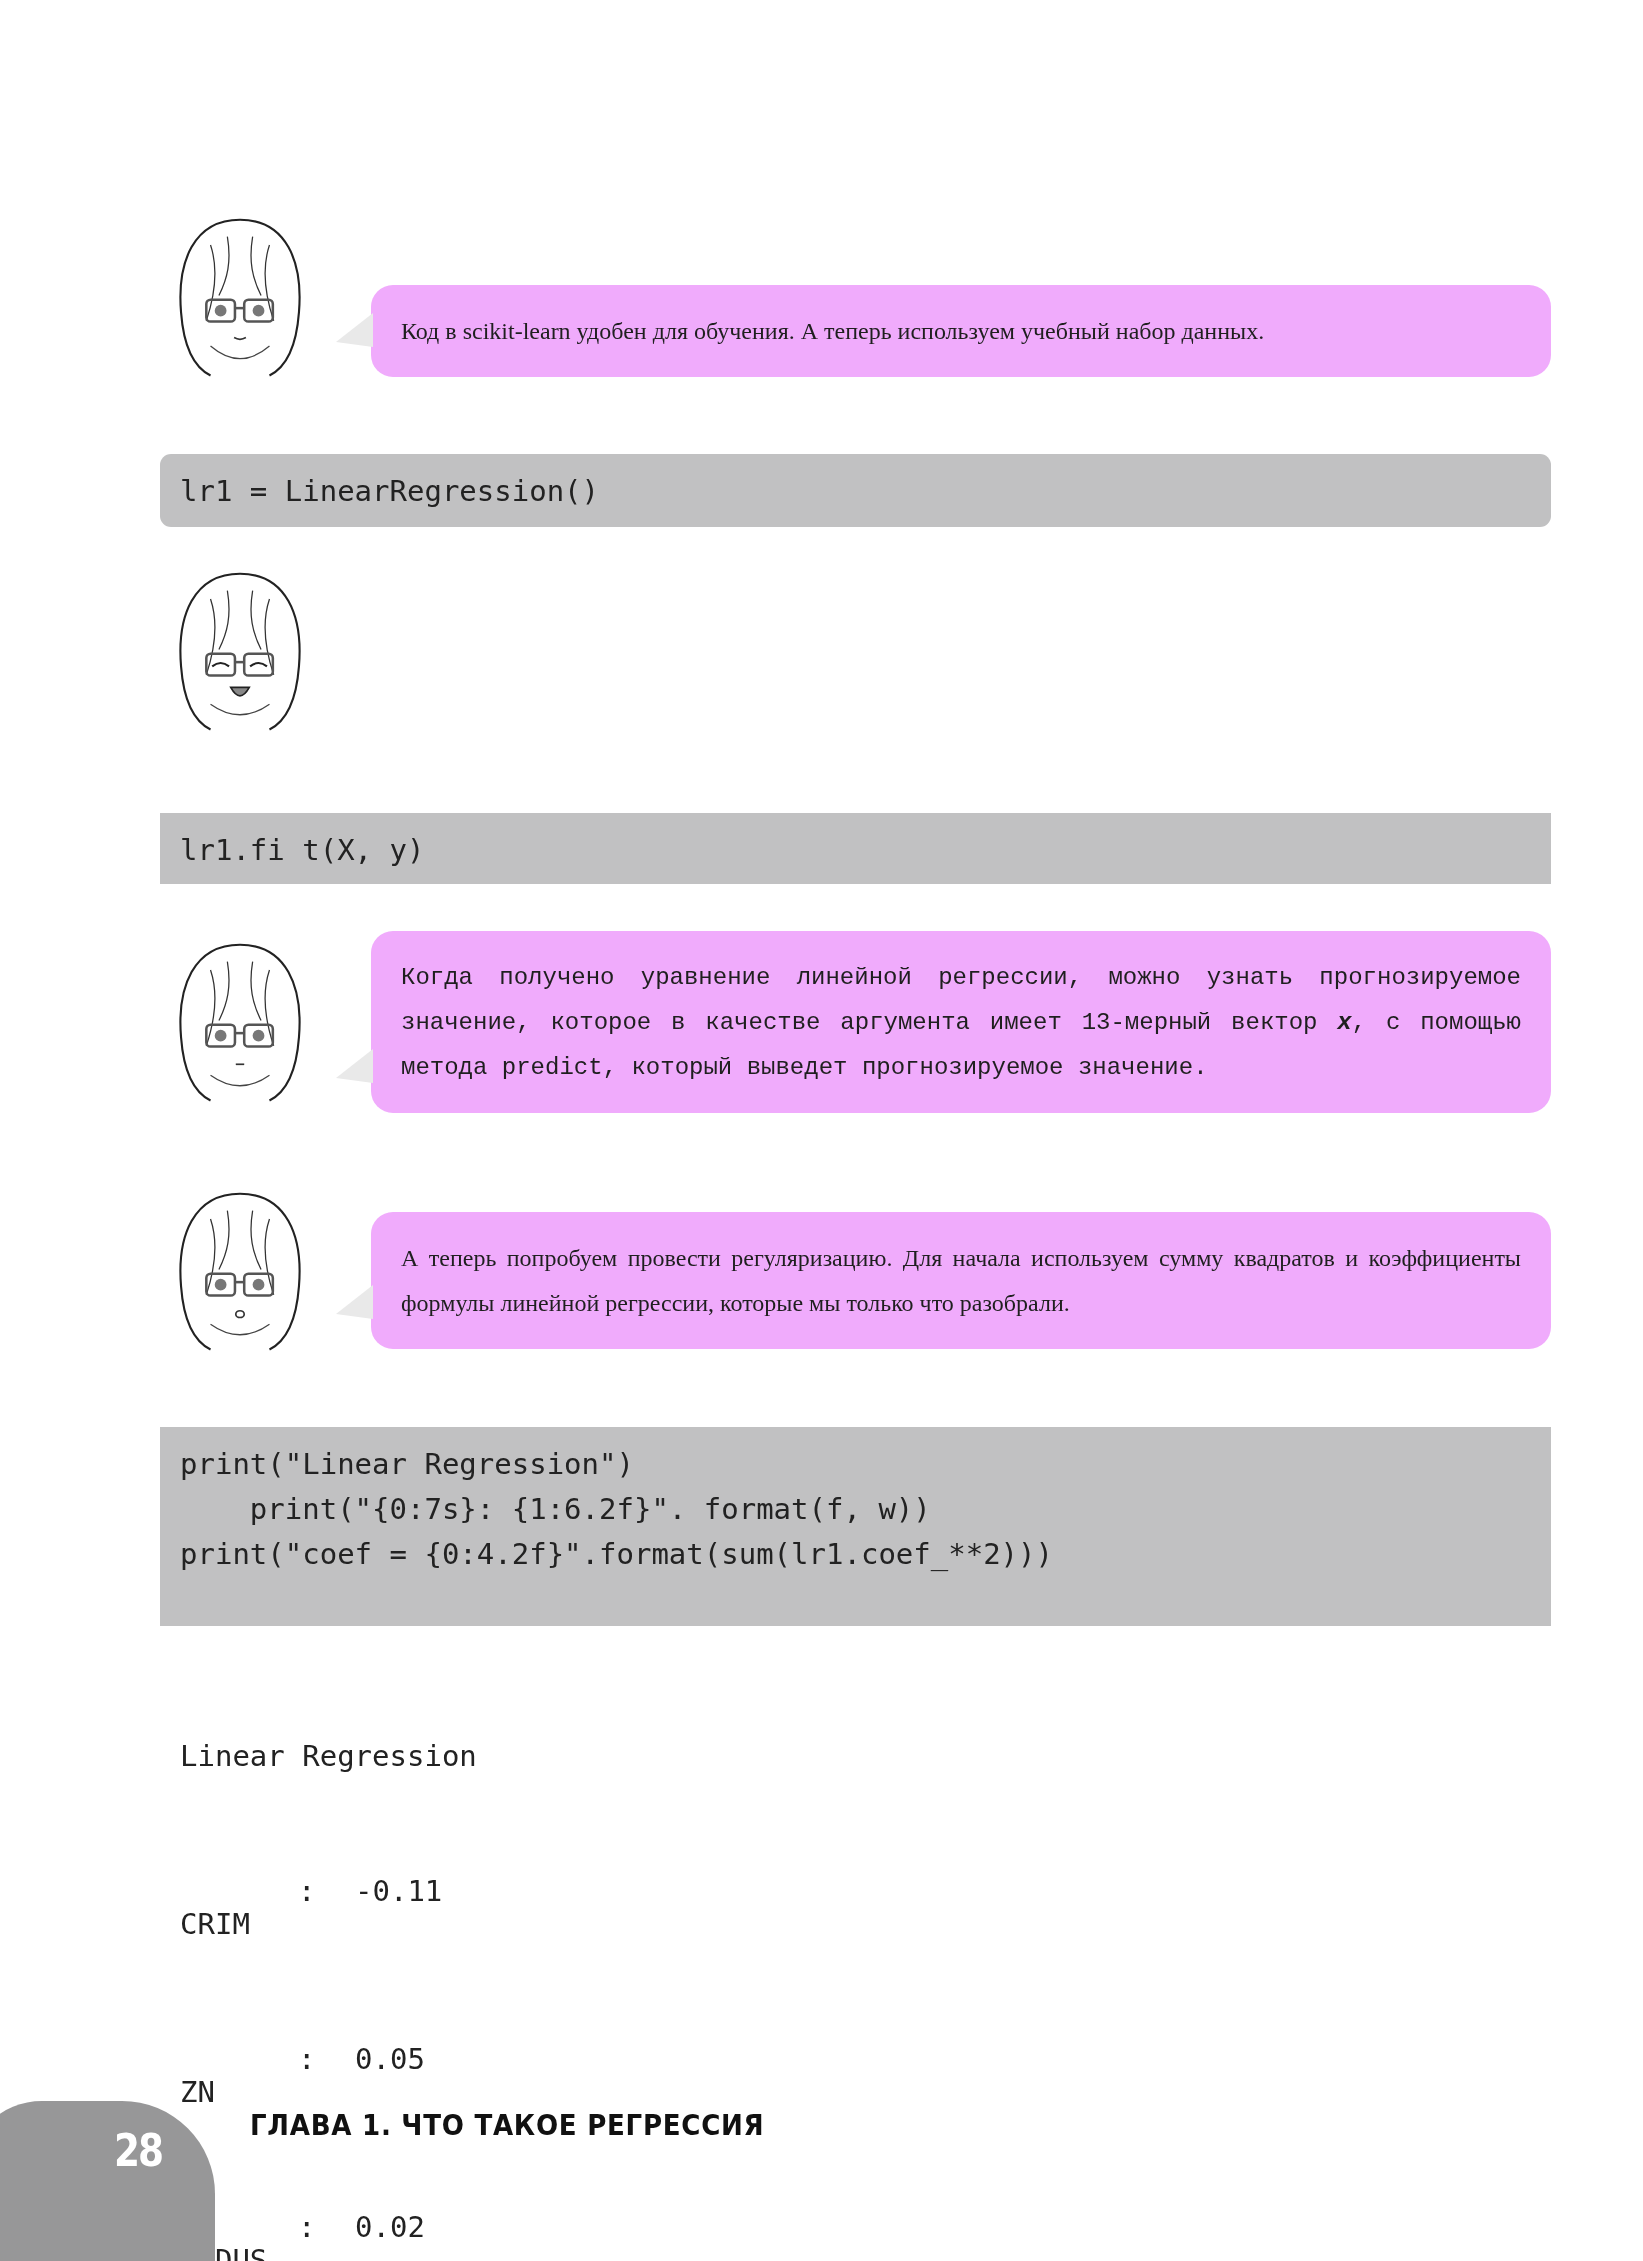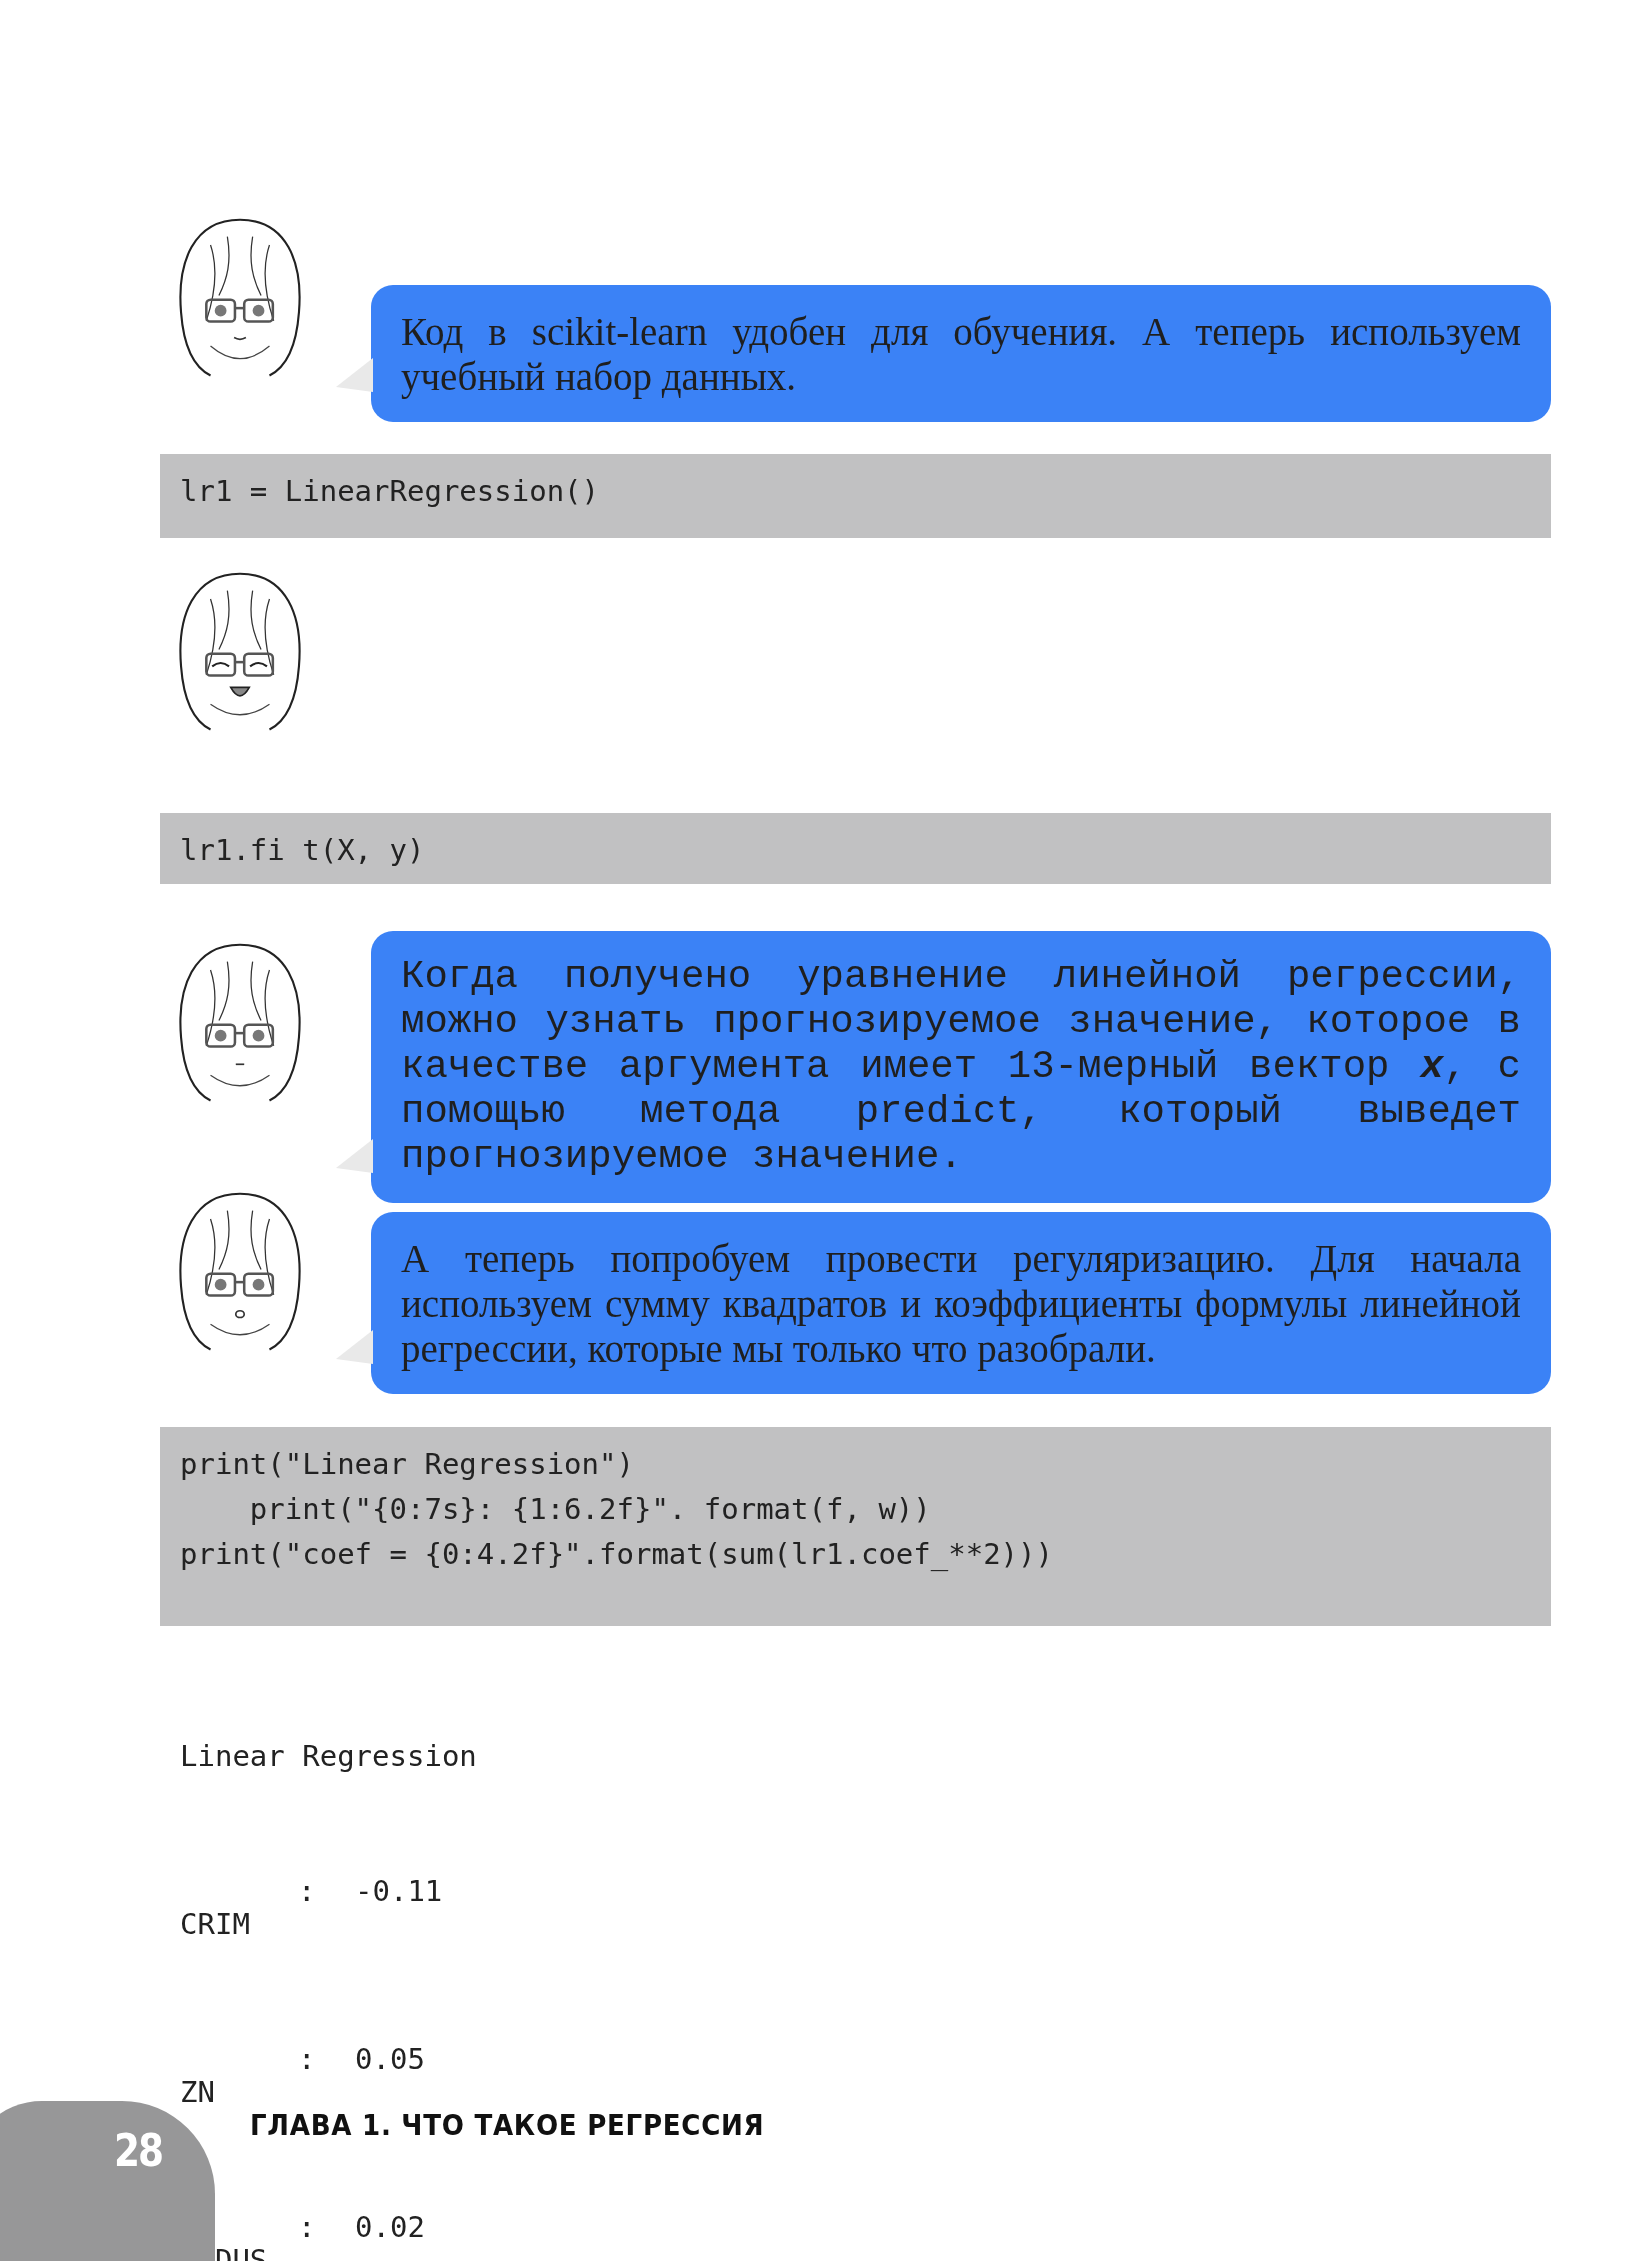--- a/index.html
+++ b/index.html
@@ -5,26 +5,26 @@
     html, body { margin: 0; padding: 0; background: #ffffff; }
     body { width: 1643px; height: 2261px; position: relative; overflow: hidden; }
     .page { position: absolute; inset: 0; }
 
     .avatar { position: absolute; width: 160px; height: 169px; }
     .avatar svg { width: 100%; height: 100%; }
 
     .bubble {
       position: absolute;
       left: 371px; width: 1180px;
-      background: #3b82f6;
+      background: #f0abfc;
       border-radius: 22px;
       padding: 23.6px 30px;
       box-sizing: border-box;
       font-family: "Liberation Serif", "DejaVu Serif", serif;
-      font-size: 39px;
+      font-size: 24px;
       line-height: 45px;
       color: #1f1f1f;
       text-align: justify;
     }
     .bubble::before {
       content: "";
       position: absolute;
       left: -35px;
       bottom: 30px;
       width: 0; height: 0;
@@ -106,21 +106,21 @@
       <circle cx="72" cy="118" r="7" fill="#777"></circle>
       <circle cx="117" cy="118" r="7" fill="#777"></circle>
       <path d="M88 150 Q95 154 102 150" fill="none" stroke="#333" stroke-width="2"></path>
       <path d="M60 160 Q95 190 130 160" fill="none" stroke="#444" stroke-width="1.5"></path>
     </svg>
   </div>
   <div class="bubble" style="top:285px;">
     <span>Код в scikit-learn удобен для обучения. А теперь используем учебный набор данных.</span>
   </div>
 
-  <div class="code" style="top:454px; height:84px;"><span>lr1 = LinearRegression()</span></div>
+  <div class="code" style="top:454px; height:73px;border-radius:11px;"><span>lr1 = LinearRegression()</span></div>
 
   <div class="avatar" style="left:160px; top:565px;">
     <svg viewBox="0 0 190 200">
       <path d="M95 10 C40 10 20 60 25 120 C28 160 40 185 60 195 M95 10 C150 10 170 60 165 120 C162 160 150 185 130 195" fill="none" stroke="#222" stroke-width="2.5"></path>
       <path d="M60 40 C70 70 65 100 55 130 M130 40 C120 70 125 100 135 130 M80 30 C85 60 80 80 70 100 M110 30 C105 60 110 80 120 100" fill="none" stroke="#333" stroke-width="1.5"></path>
       <rect x="55" y="105" width="34" height="26" rx="5" fill="none" stroke="#555" stroke-width="3"></rect>
       <rect x="100" y="105" width="34" height="26" rx="5" fill="none" stroke="#555" stroke-width="3"></rect>
       <line x1="89" y1="115" x2="100" y2="115" stroke="#555" stroke-width="3"></line>
       <path d="M62 120 Q72 112 82 120" fill="none" stroke="#222" stroke-width="2.5"></path>
       <path d="M107 120 Q117 112 127 120" fill="none" stroke="#222" stroke-width="2.5"></path>

